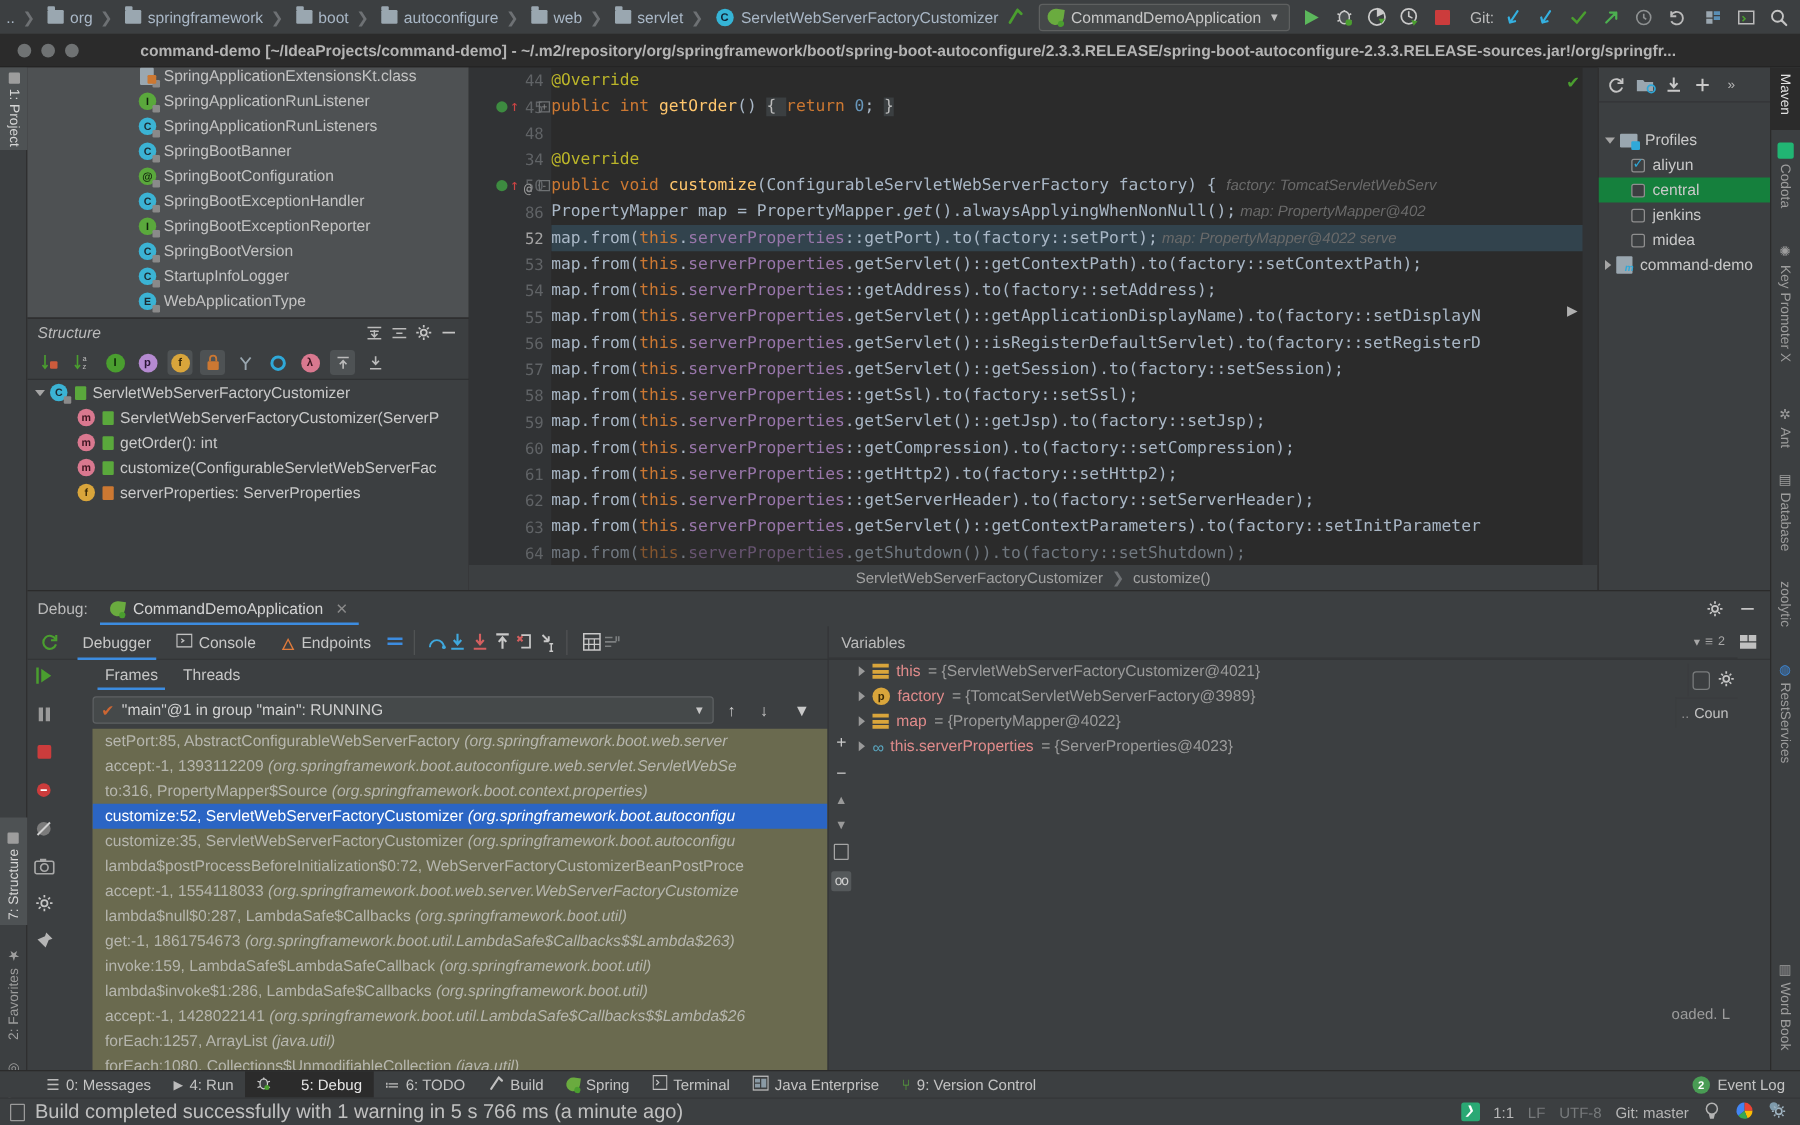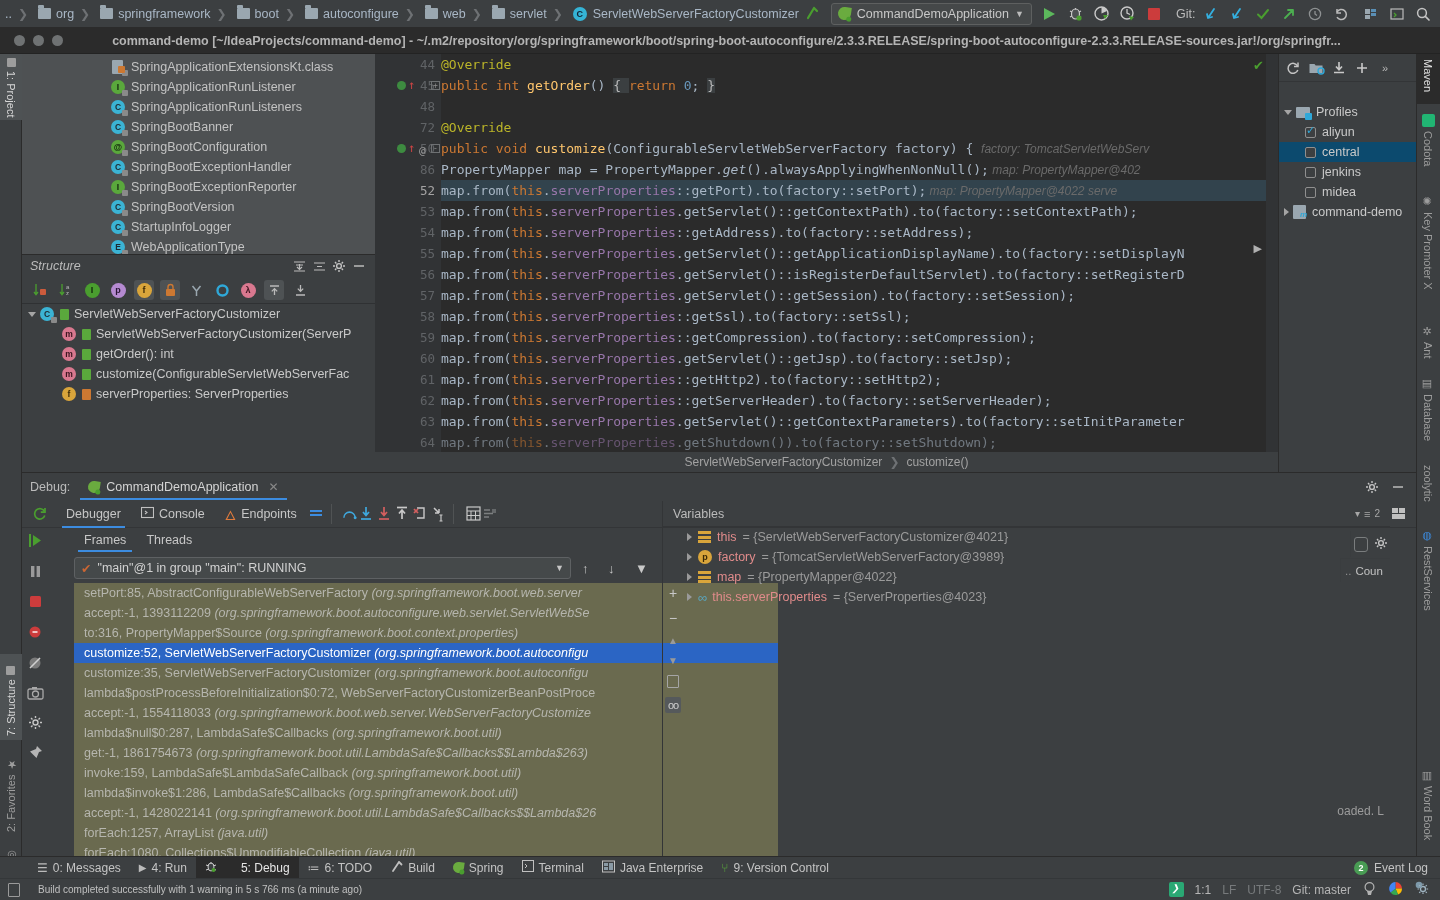--- a/index.html
+++ b/index.html
@@ -88,21 +88,21 @@
     display:flex;align-items:center;justify-content:flex-start;padding-top:5px;
     white-space:nowrap;gap:4px;
   }
   .rtab.sel{background:#2b2b2b;color:#e0e0e0;}
 
   
   .projpane{
     position:absolute;top:54px;left:22px;width:353px;height:200px;
     background:#4e5153; overflow:hidden;
   }
-  .trow{height:20px;display:flex;align-items:flex-end;padding-left:89px;color:#c3c3c3;font-size:12.5px;white-space:nowrap;}
+  .trow{height:20px;display:flex;align-items:flex-start;padding-left:89px;color:#c3c3c3;font-size:12.5px;white-space:nowrap;}
   .badge{
     width:14px;height:14px;border-radius:50%;font-size:8.5px;font-weight:bold;
     display:flex;align-items:center;justify-content:center;margin-right:6px;flex:none;color:#1d2b33;
     position:relative;
   }
   .b-c{background:#3bb3d4;}
   .b-i{background:#5aa83c;color:#10220b;}
   .b-a{background:#5aa83c;color:#10220b;}
   .b-e{background:#3bb3d4;}
   .b-file{background:none;width:14px;height:14px;margin-right:6px;flex:none;position:relative;}
@@ -156,21 +156,21 @@
     display:flex;align-items:center;justify-content:center;gap:7px;color:#a2a2a2;font-size:12px;
   }
 
   
   .mavenpane{
     position:absolute;top:54px;right:24px;width:138px;height:418px;background:#3c3f41;
     border-left:1px solid #2b2b2b;
   }
   .mvn-tools{height:28px;display:flex;align-items:center;gap:3px;padding:0 4px;border-bottom:1px solid #333537;}
   .mrow{height:20px;display:flex;align-items:center;color:#c9c9c9;font-size:12.5px;white-space:nowrap;}
-  .mrow.sel{background:#0c4a6e;}
+  .mrow.sel{background:#15803d;}
   .cbox{width:11px;height:11px;border:1px solid #8f8f8f;background:#3c3f41;border-radius:2px;margin-right:6px;flex:none;position:relative;}
   .cbox.ck:after{content:"✓";position:absolute;left:0px;top:-4px;color:#2fa8d8;font-size:11px;}
   .tri{width:0;height:0;border-left:5px solid #a5a5a5;border-top:4px solid transparent;border-bottom:4px solid transparent;margin-right:4px;flex:none;}
   .tri.down{border-left:4px solid transparent;border-right:4px solid transparent;border-top:5px solid #a5a5a5;border-bottom:0;}
 
   
   .debugpanel{
     position:absolute;top:472px;left:22px;right:24px;height:384px;background:#3c3f41;
     border-top:1px solid #2b2b2b;
   }
@@ -188,21 +188,21 @@
   .d-ic{width:18px;height:20px;display:flex;align-items:center;justify-content:center;}
   .subtabs{height:24px;display:flex;align-items:center;padding-left:52px;}
   .s-tab{height:24px;display:flex;align-items:center;padding:0 10px;color:#c7c7c7;font-size:12.5px;position:relative;}
   .s-tab.sel:after{content:"";position:absolute;left:4px;right:4px;bottom:0;height:2px;background:#3c8ce0;}
   .dbg-left-rail{position:absolute;left:0;top:55px;width:26px;bottom:0;display:flex;flex-direction:column;align-items:center;padding-top:4px;gap:12px;}
   .framecombo{
     position:absolute;left:52px;top:84px;width:497px;height:22px;background:#45494a;
     border:1px solid #5e6163;border-radius:3px;display:flex;align-items:center;padding:0 6px;gap:6px;
     color:#d2d2d2;font-size:12.5px;
   }
-  .framelist{position:absolute;left:52px;top:110px;width:704px;bottom:0;background:#6a6a4f;overflow:hidden;}
+  .framelist{position:absolute;left:52px;top:110px;width:588px;bottom:0;background:#6a6a4f;overflow:hidden;}
   .frow{height:20px;line-height:20px;padding-left:10px;color:#b6b6ae;font-size:12.5px;white-space:nowrap;}
   .frow.sel{background:#2b65c4;color:#ffffff;}
   .frow i{font-style:italic;}
   .varpane{position:absolute;left:640px;top:28px;right:26px;bottom:0;border-left:1px solid #333537;}
   .var-head{height:26px;display:flex;align-items:center;padding-left:10px;color:#bbbbbb;font-size:12.5px;border-bottom:1px solid #333537;}
   .vrow{height:20px;display:flex;align-items:center;font-size:12.5px;color:#b0b0b0;padding-left:24px;gap:6px;white-space:nowrap;}
   .vname{color:#e08b8b;}
   .vval{color:#9b9b9b;}
   .vicon-list{width:13px;height:12px;flex:none;background:
       linear-gradient(#d9a53b,#d9a53b) 0 0/13px 3px no-repeat,
@@ -216,21 +216,21 @@
   .toolwinbar{
     position:absolute;left:0;bottom:22px;width:1440px;height:22px;background:#3c3f41;
     display:flex;align-items:center;border-top:1px solid #2b2b2b;
   }
   .tw{display:flex;align-items:center;gap:5px;height:22px;padding:0 9px;color:#c4c4c4;font-size:12px;white-space:nowrap;}
   .tw.sel{background:#2b2b2b;color:#e6e6e6;gap:24px;}
   .statusbar{
     position:absolute;left:0;bottom:0;width:1440px;height:22px;background:#3c3f41;
     display:flex;align-items:center;border-top:1px solid #343739;
   }
-  .status-msg{color:#c0c0c0;font-size:10px;margin-left:18px;}
+  .status-msg{color:#c0c0c0;font-size:16px;margin-left:8px;}
   .status-right{margin-left:auto;display:flex;align-items:center;gap:11px;padding-right:10px;color:#b6b6b6;font-size:12px;}
   .evlog{display:flex;align-items:center;gap:6px;color:#c4c4c4;font-size:12px;}
   .evbadge{width:14px;height:14px;border-radius:50%;background:#499c54;color:#fff;font-size:9px;font-weight:bold;display:flex;align-items:center;justify-content:center;}
   .dim{color:#777a7c;}
   .sq-note{width:12px;height:14px;border:1px solid #9a9a9a;border-radius:1px;}
 </style>
 </head>
 <body>
 
 <div class="root">
@@ -592,21 +592,21 @@
       <span class="orangelock"></span>
       <span>serverProperties: ServerProperties</span>
     </div>
   </div>
 
   <div class="editor">
     <div class="gutter" id="gutter">
         <div class="gl">44</div>
         <div class="gl">45<span class="bp"></span><span class="uparr">↑</span><span class="fold">+</span></div>
         <div class="gl">48</div>
-        <div class="gl">72</div>
+        <div class="gl">34</div>
         <div class="gl">50<span class="bp"></span><span class="uparr">↑</span><span class="atmark">@</span><span class="fold">-</span></div>
         <div class="gl">86</div>
         <div class="gl cur">52</div>
         <div class="gl">53</div>
         <div class="gl">54</div>
         <div class="gl">55</div>
         <div class="gl">56</div>
         <div class="gl">57</div>
         <div class="gl">58</div>
         <div class="gl">59</div>
@@ -623,22 +623,22 @@
         <div class="cline"><span class="txt">    </span><span class="ann">@Override</span></div>
         <div class="cline"><span class="txt">    </span><span class="kw">public </span><span class="kw">void </span><span class="fn">customize</span><span class="txt">(ConfigurableServletWebServerFactory factory) { </span><span class="hint">  factory: TomcatServletWebServ</span></div>
         <div class="cline"><span class="txt">        PropertyMapper map = PropertyMapper.</span><span class="txt" style="font-style: italic;">get</span><span class="txt">().alwaysApplyingWhenNonNull();</span><span class="hint">   map: PropertyMapper@402</span></div>
         <div class="cline" style="background: rgb(50, 67, 77);"><span class="txt">        map.from(</span><span class="kw">this</span><span class="txt">.</span><span class="fld">serverProperties</span><span class="txt">::getPort).to(factory::setPort);</span><span class="hint">   map: PropertyMapper@4022    serve</span></div>
         <div class="cline"><span class="txt">        map.from(</span><span class="kw">this</span><span class="txt">.</span><span class="fld">serverProperties</span><span class="txt">.getServlet()::getContextPath).to(factory::setContextPath);</span></div>
         <div class="cline"><span class="txt">        map.from(</span><span class="kw">this</span><span class="txt">.</span><span class="fld">serverProperties</span><span class="txt">::getAddress).to(factory::setAddress);</span></div>
         <div class="cline"><span class="txt">        map.from(</span><span class="kw">this</span><span class="txt">.</span><span class="fld">serverProperties</span><span class="txt">.getServlet()::getApplicationDisplayName).to(factory::setDisplayN</span></div>
         <div class="cline"><span class="txt">        map.from(</span><span class="kw">this</span><span class="txt">.</span><span class="fld">serverProperties</span><span class="txt">.getServlet()::isRegisterDefaultServlet).to(factory::setRegisterD</span></div>
         <div class="cline"><span class="txt">        map.from(</span><span class="kw">this</span><span class="txt">.</span><span class="fld">serverProperties</span><span class="txt">.getServlet()::getSession).to(factory::setSession);</span></div>
         <div class="cline"><span class="txt">        map.from(</span><span class="kw">this</span><span class="txt">.</span><span class="fld">serverProperties</span><span class="txt">::getSsl).to(factory::setSsl);</span></div>
+        <div class="cline"><span class="txt">        map.from(</span><span class="kw">this</span><span class="txt">.</span><span class="fld">serverProperties</span><span class="txt">.getServlet()::getJsp).to(factory::setJsp);</span></div>
         <div class="cline"><span class="txt">        map.from(</span><span class="kw">this</span><span class="txt">.</span><span class="fld">serverProperties</span><span class="txt">::getCompression).to(factory::setCompression);</span></div>
-        <div class="cline"><span class="txt">        map.from(</span><span class="kw">this</span><span class="txt">.</span><span class="fld">serverProperties</span><span class="txt">.getServlet()::getJsp).to(factory::setJsp);</span></div>
         <div class="cline"><span class="txt">        map.from(</span><span class="kw">this</span><span class="txt">.</span><span class="fld">serverProperties</span><span class="txt">::getHttp2).to(factory::setHttp2);</span></div>
         <div class="cline"><span class="txt">        map.from(</span><span class="kw">this</span><span class="txt">.</span><span class="fld">serverProperties</span><span class="txt">::getServerHeader).to(factory::setServerHeader);</span></div>
         <div class="cline"><span class="txt">        map.from(</span><span class="kw">this</span><span class="txt">.</span><span class="fld">serverProperties</span><span class="txt">.getServlet()::getContextParameters).to(factory::setInitParameter</span></div>
         <div class="cline" style="opacity: 0.55;"><span class="txt">        map.from(</span><span class="kw">this</span><span class="txt">.</span><span class="fld">serverProperties</span><span class="txt">.getShutdown()).to(factory::setShutdown);</span></div>
       </div>
     <div class="errstripe"></div>
     <div class="check-ok">✔</div>
     <div style="position:absolute;right:16px;top:188px;color:#b0b0b0;font-size:11px;">▶</div>
   </div>
 

